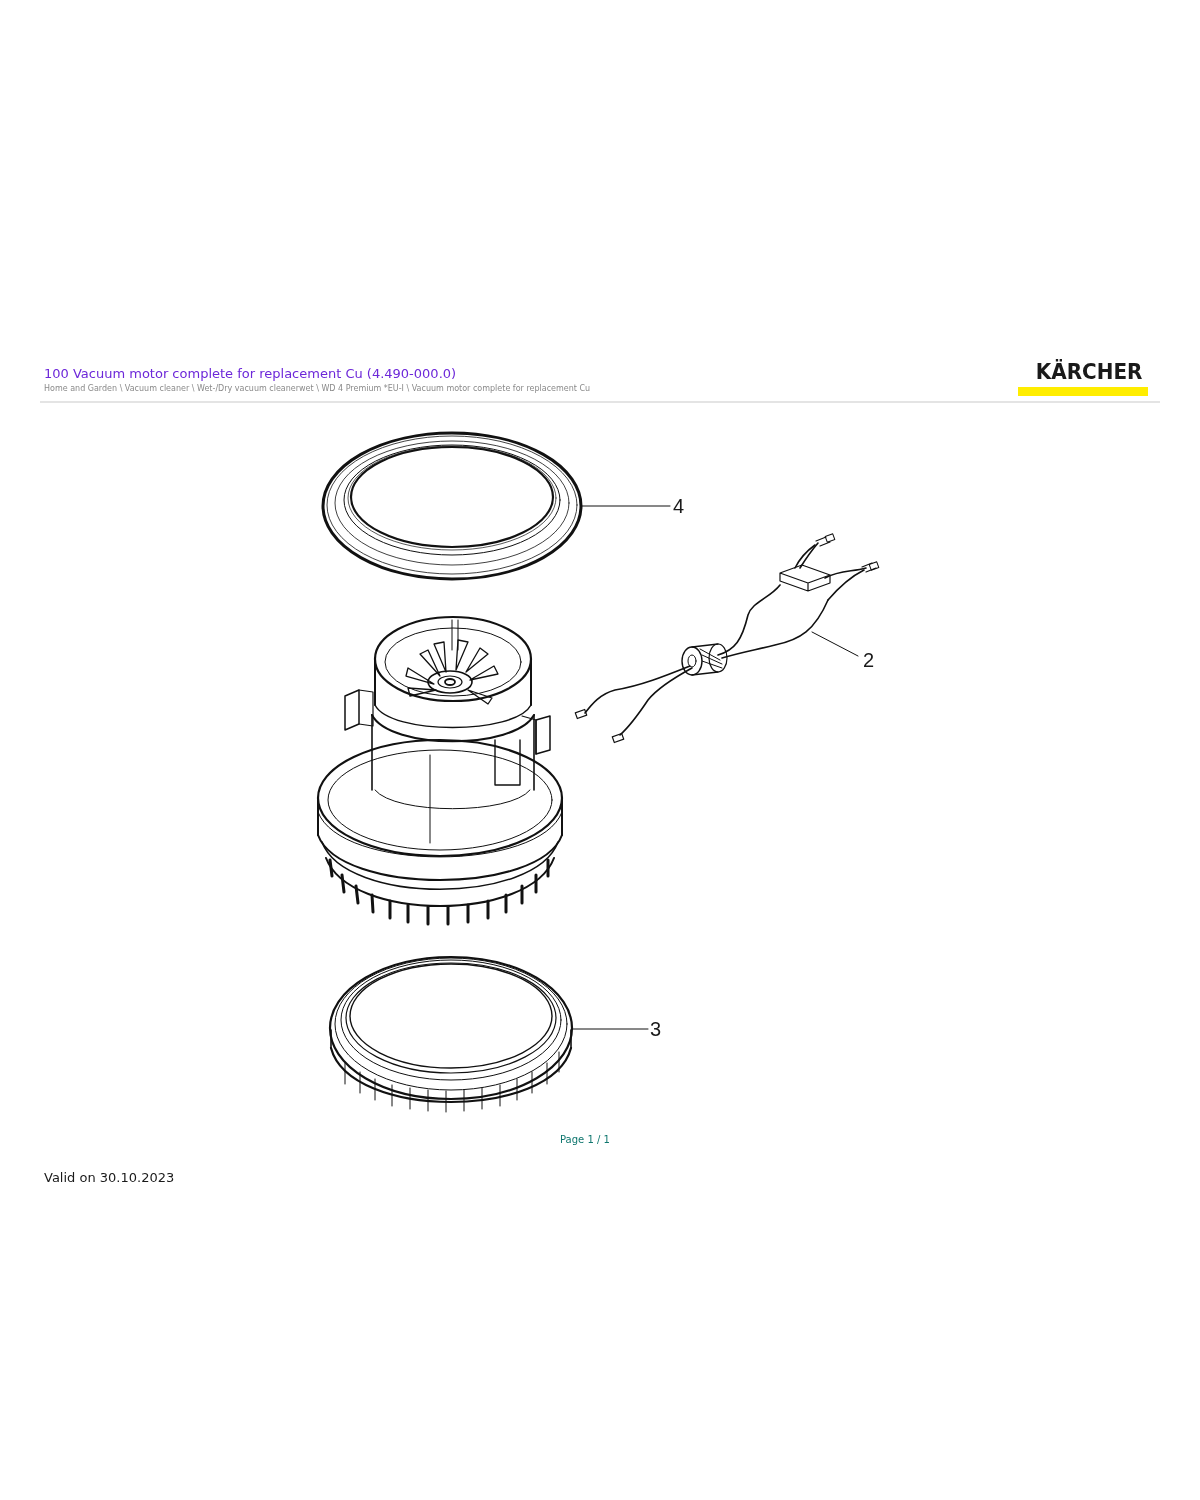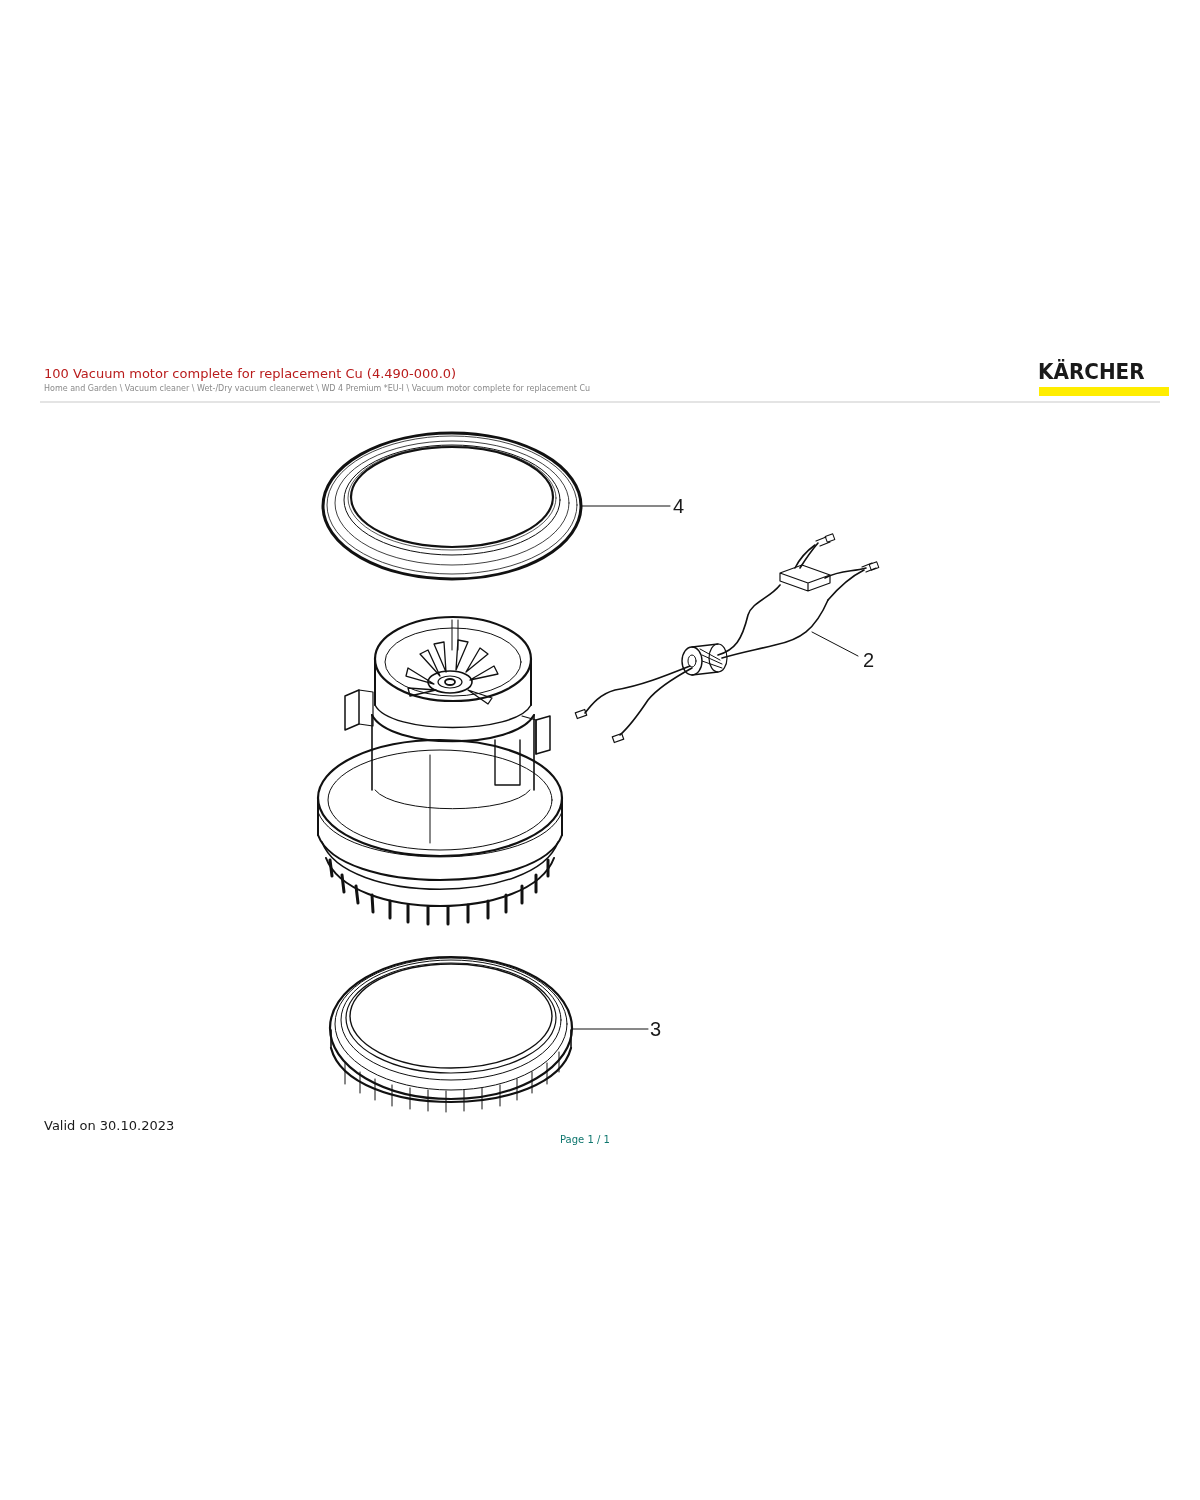--- a/index.html
+++ b/index.html
@@ -1,26 +1,26 @@
 <!DOCTYPE html>
 <html><head>
   <meta charset="utf-8">
   <style>
     html, body { margin: 0; padding: 0; background: #ffffff; }
     body { width: 1200px; height: 1500px; position: relative; overflow: hidden; font-family: "DejaVu Sans", sans-serif; color: #1a1a1a; }
     .header { position: absolute; left: 0; top: 0; width: 1200px; }
-    .title { position: absolute; left: 44px; top: 366px; font-size: 13px; color: #b91c1c; white-space: nowrap; }
+    .title { position: absolute; left: 44px; top: 366px; font-size: 13px; color: #6d28d9; white-space: nowrap; }
     .breadcrumb { position: absolute; left: 44px; top: 384px; font-size: 8px; color: #8a8a8a; white-space: nowrap; }
-    .logo { position: absolute; left: 1038px; top: 360px; width: 132px; height: 38px; }
+    .logo { position: absolute; left: 1017px; top: 360px; width: 132px; height: 38px; text-align: right; }
     .logo-text { position: absolute; left: 0; top: 0; width: 132px; font-family: "DejaVu Sans", sans-serif; font-weight: bold; font-size: 21px; letter-spacing: 0px; color: #1a1a1a; line-height: 24px; transform: scaleX(0.95); transform-origin: left top; }
     .logo-bar { position: absolute; left: 1px; top: 27px; width: 130px; height: 9px; }
     .rule { position: absolute; left: 40px; top: 401px; width: 1120px; height: 2px; background: #e4e4e4; }
     .drawing { position: absolute; left: 0; top: 0; width: 1200px; height: 1500px; }
     .callout { position: absolute; font-family: "Liberation Sans", sans-serif; font-size: 20px; color: #1a1a1a; }
-    .footer-valid { position: absolute; left: 44px; top: 1118px; font-size: 13px; color: #1a1a1a; }
+    .footer-valid { position: absolute; left: 44px; top: 1170px; font-size: 13px; color: #1a1a1a; }
     .footer-page { position: absolute; left: 560px; top: 1134px; font-size: 10px; color: #0f766e; }
   </style>
 </head>
 <body>
 
 <div class="header">
   <div class="title">100 Vacuum motor complete for replacement Cu (4.490-000.0)</div>
   <div class="breadcrumb">Home and Garden \ Vacuum cleaner \ Wet-/Dry vacuum cleanerwet \ WD 4 Premium *EU-I \ Vacuum motor complete for replacement Cu</div>
   <div class="logo">
     <div class="logo-text">KÄRCHER</div>

